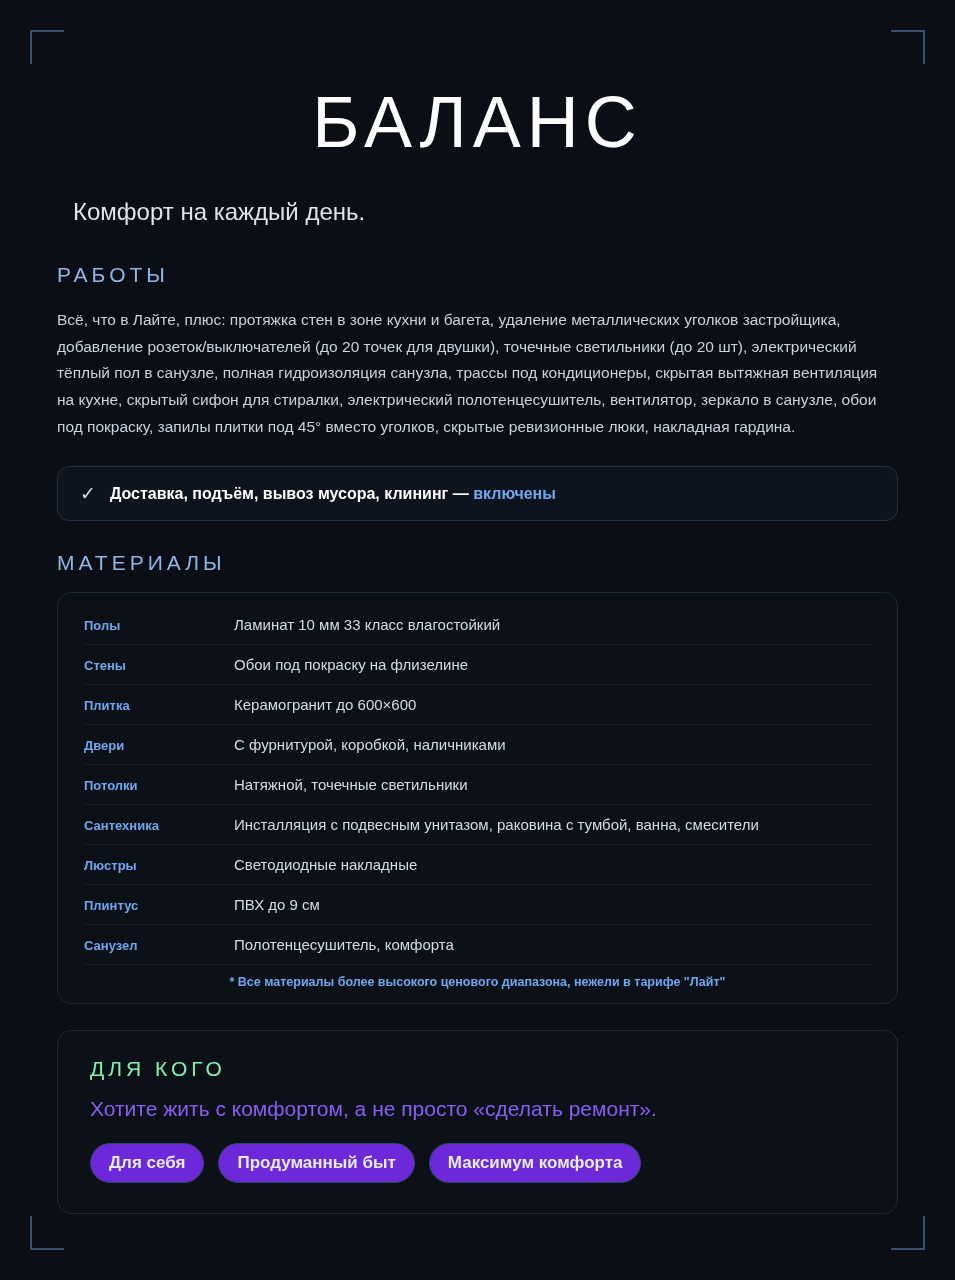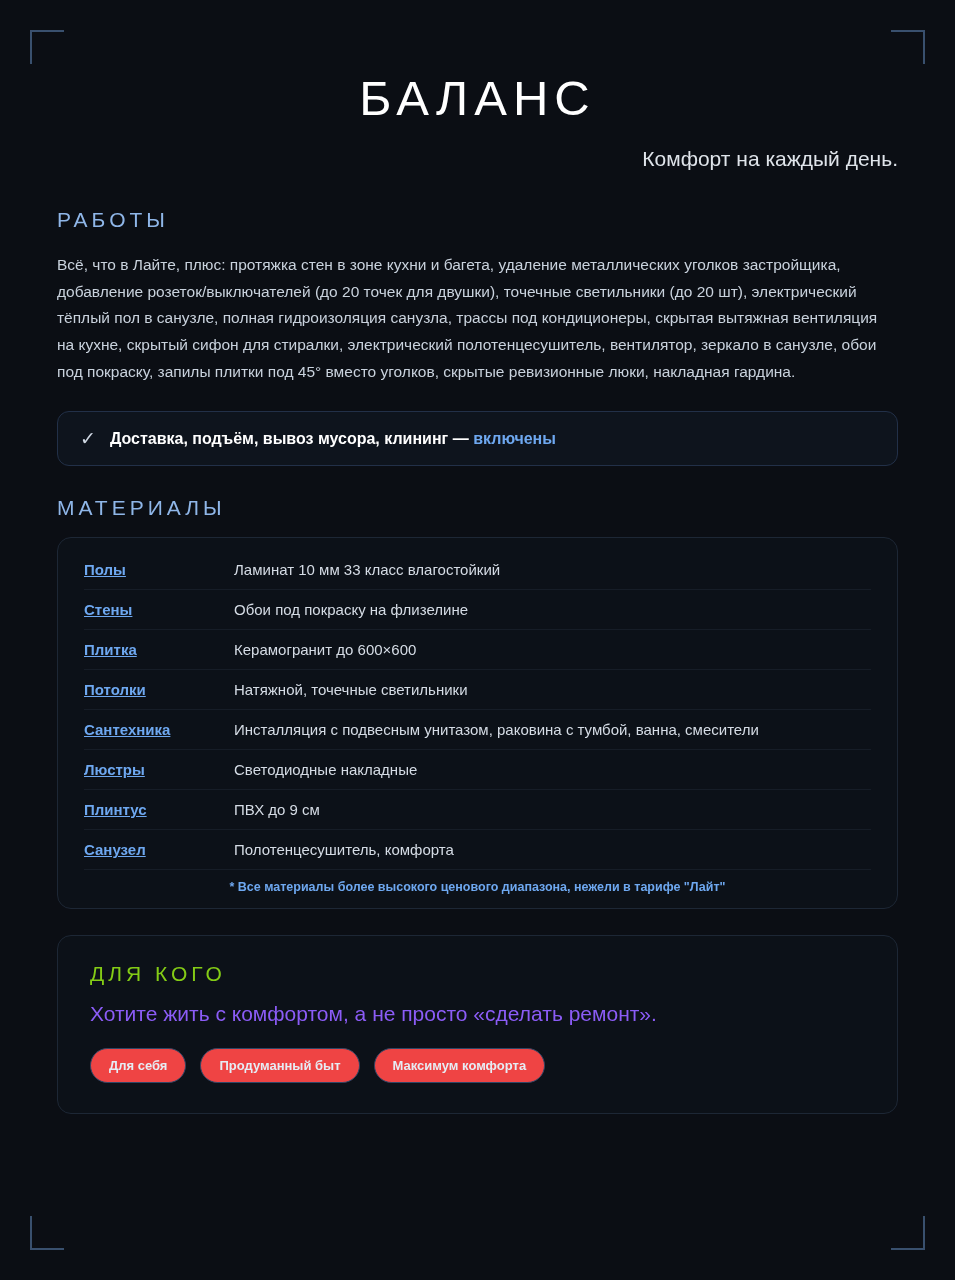--- a/index.html
+++ b/index.html
@@ -34,35 +34,35 @@
 
   .content {
     position: absolute;
     left: 57px;
     right: 57px;
     top: 0;
     bottom: 0;
   }
 
   .title {
-    margin: 0;
+    margin: 12px;
     padding-top: 74px;
     text-align: center;
     color: #ffffff;
-    font-size: 49px;
+    font-size: 72px;
     font-weight: 300;
     letter-spacing: 6px;
     line-height: 1.0;
   }
   .subtitle {
-    margin: 0;
+    margin: 16px;
     padding-top: 24px;
-    text-align: right;
+    text-align: left;
     color: #dfe4ea;
-    font-size: 21px;
+    font-size: 24px;
     font-weight: 400;
   }
 
   .section-head {
     color: #8fb6e8;
     font-size: 21px;
     font-weight: 400;
     letter-spacing: 4px;
     margin: 37px 0 0 0;
   }
@@ -107,25 +107,24 @@
   }
   .mat-row {
     display: flex;
     align-items: baseline;
     padding: 11px 0 11px 0;
     border-bottom: 1px solid #161d27;
   }
   .mat-row:last-of-type { border-bottom: none; }
   .mat-key {
     color: #6ea8f0;
-    font-size: 15px;
+    font-size: 13px;
     font-weight: bold;
     width: 150px;
     flex: 0 0 150px;
-    text-decoration: underline;
   }
   .mat-val {
     color: #d5dce5;
     font-size: 15px;
   }
   .mat-note {
     text-align: center;
     color: #6ea8f0;
     font-size: 12.5px;
     font-weight: bold;
@@ -133,44 +132,44 @@
   }
 
   .forwhom-box {
     margin-top: 26px;
     border: 1px solid #1d2735;
     border-radius: 14px;
     background: #0c1118;
     padding: 26px 32px 30px 32px;
   }
   .forwhom-head {
-    color: #84cc16;
+    color: #86efac;
     font-size: 21px;
     font-weight: 400;
     letter-spacing: 4px;
     margin: 0;
   }
   .forwhom-text {
     color: #8b5cf6;
     font-size: 21px;
     margin: 16px 0 0 0;
   }
   .chips {
     display: flex;
     gap: 14px;
     margin-top: 22px;
     flex-wrap: wrap;
   }
   .chip {
     border: 1px solid #2f4straight;
     border: 1px solid #2f4666;
     border-radius: 20px;
-    background: #ef4444;
+    background: #6d28d9;
     color: #e6ecf4;
-    font-size: 13px;
+    font-size: 17px;
     font-weight: bold;
     padding: 9px 18px;
   }
 </style>
 </head>
 <body>
 
 <div class="page">
 
   <div class="corner tl"></div>
@@ -199,20 +198,24 @@
         <div class="mat-key">Полы</div>
         <div class="mat-val">Ламинат 10 мм 33 класс влагостойкий</div>
       </div>
       <div class="mat-row">
         <div class="mat-key">Стены</div>
         <div class="mat-val">Обои под покраску на флизелине</div>
       </div>
       <div class="mat-row">
         <div class="mat-key">Плитка</div>
         <div class="mat-val">Керамогранит до 600×600</div>
+      </div>
+      <div class="mat-row">
+        <div class="mat-key">Двери</div>
+        <div class="mat-val">С фурнитурой, коробкой, наличниками</div>
       </div>
       <div class="mat-row">
         <div class="mat-key">Потолки</div>
         <div class="mat-val">Натяжной, точечные светильники</div>
       </div>
       <div class="mat-row">
         <div class="mat-key">Сантехника</div>
         <div class="mat-val">Инсталляция с подвесным унитазом, раковина с тумбой, ванна, смесители</div>
       </div>
       <div class="mat-row">

